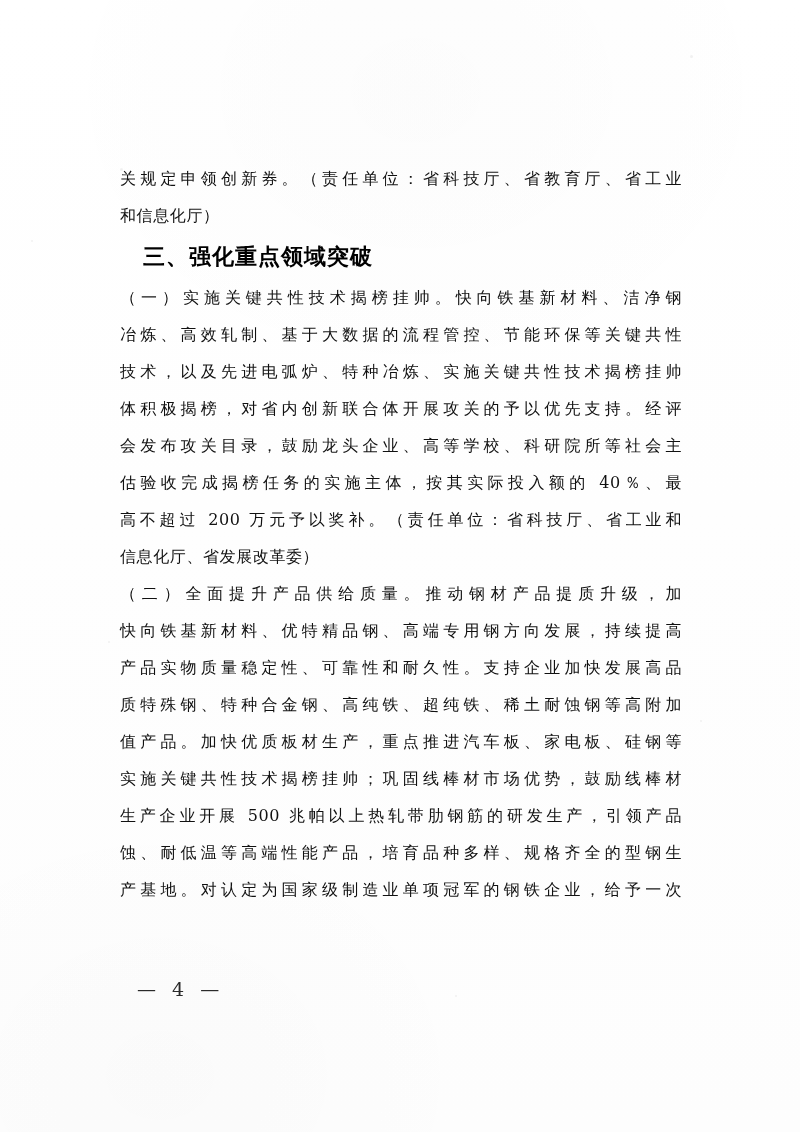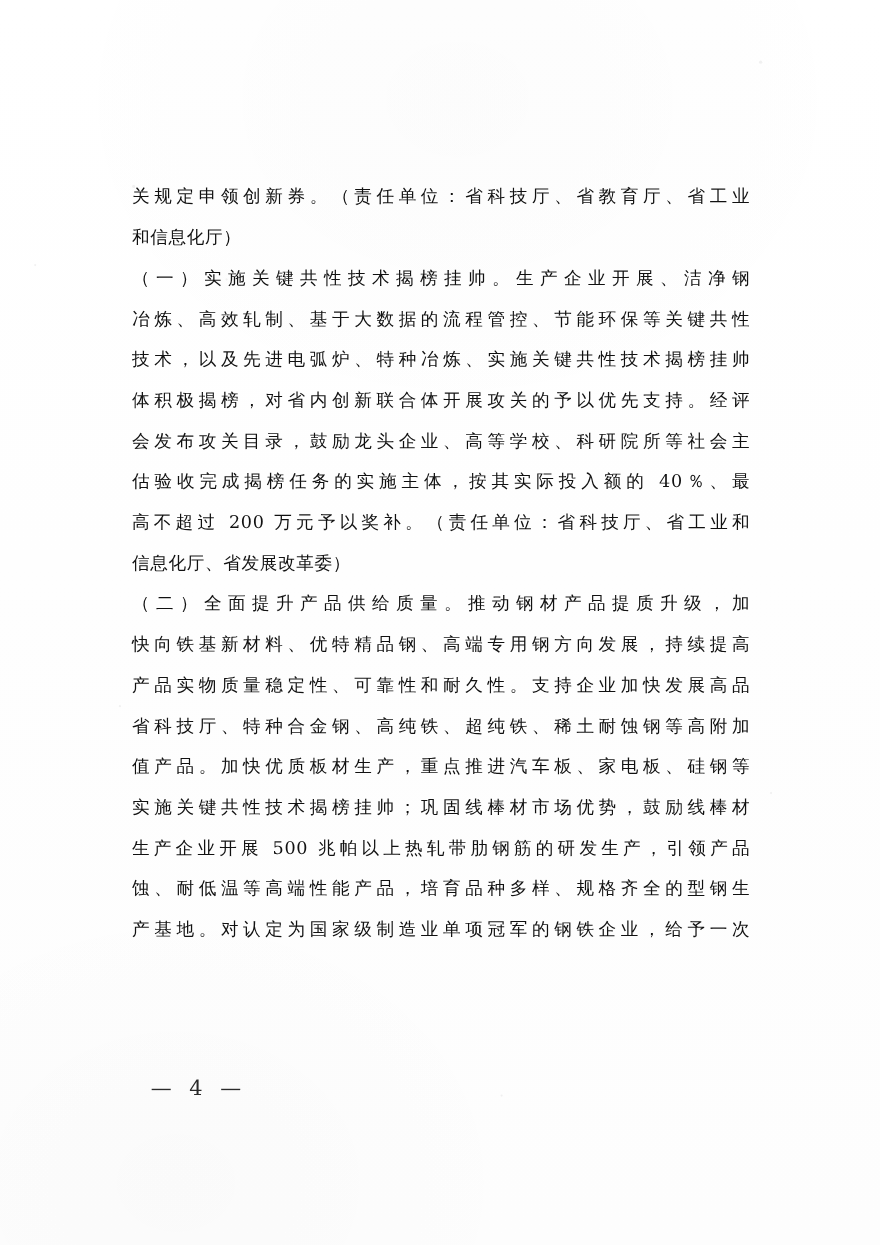--- a/index.html
+++ b/index.html
@@ -110,37 +110,38 @@
 
 <div class="page">
 
   <div class="content">
 
     <div class="blk">
       <div class="line justify">关规定申领创新券。（责任单位：省科技厅、省教育厅、省工业</div>
       <div class="line last">和信息化厅）</div>
     </div>
 
+    <div class="heading">三、强化重点领域突破</div>
 
     <div class="blk">
-      <div class="line justify">（一）实施关键共性技术揭榜挂帅。生产企业开展、洁净钢</div>
+      <div class="line justify">（一）实施关键共性技术揭榜挂帅。快向铁基新材料、洁净钢</div>
       <div class="line justify">冶炼、高效轧制、基于大数据的流程管控、节能环保等关键共性</div>
       <div class="line justify">技术，以及先进电弧炉、特种冶炼、实施关键共性技术揭榜挂帅</div>
       <div class="line justify">体积极揭榜，对省内创新联合体开展攻关的予以优先支持。经评</div>
       <div class="line justify">会发布攻关目录，鼓励龙头企业、高等学校、科研院所等社会主</div>
       <div class="line justify">估验收完成揭榜任务的实施主体，按其实际投入额的 40％、最</div>
       <div class="line justify">高不超过 200 万元予以奖补。（责任单位：省科技厅、省工业和</div>
       <div class="line last">信息化厅、省发展改革委）</div>
     </div>
 
     <div class="blk">
       <div class="line justify">（二）全面提升产品供给质量。推动钢材产品提质升级，加</div>
       <div class="line justify">快向铁基新材料、优特精品钢、高端专用钢方向发展，持续提高</div>
       <div class="line justify">产品实物质量稳定性、可靠性和耐久性。支持企业加快发展高品</div>
-      <div class="line justify">省科技厅、特种合金钢、高纯铁、超纯铁、稀土耐蚀钢等高附加</div>
+      <div class="line justify">质特殊钢、特种合金钢、高纯铁、超纯铁、稀土耐蚀钢等高附加</div>
       <div class="line justify">值产品。加快优质板材生产，重点推进汽车板、家电板、硅钢等</div>
       <div class="line justify">实施关键共性技术揭榜挂帅；巩固线棒材市场优势，鼓励线棒材</div>
       <div class="line justify">生产企业开展 500 兆帕以上热轧带肋钢筋的研发生产，引领产品</div>
       <div class="line justify">蚀、耐低温等高端性能产品，培育品种多样、规格齐全的型钢生</div>
       <div class="line justify">产基地。对认定为国家级制造业单项冠军的钢铁企业，给予一次</div>
     </div>
 
   </div>
 
   <div class="footer">

